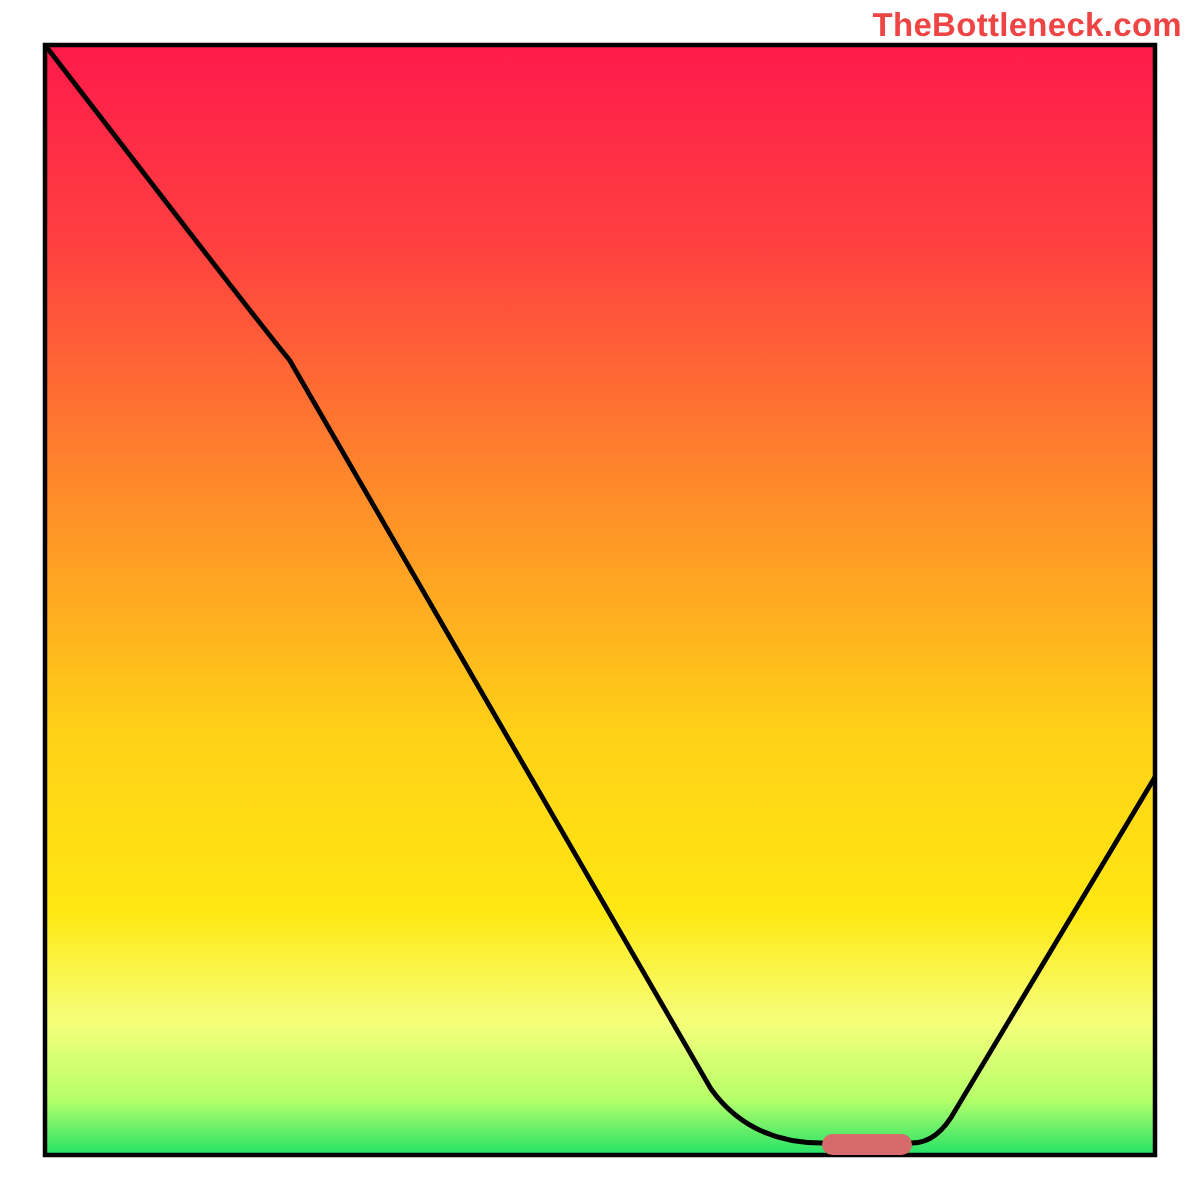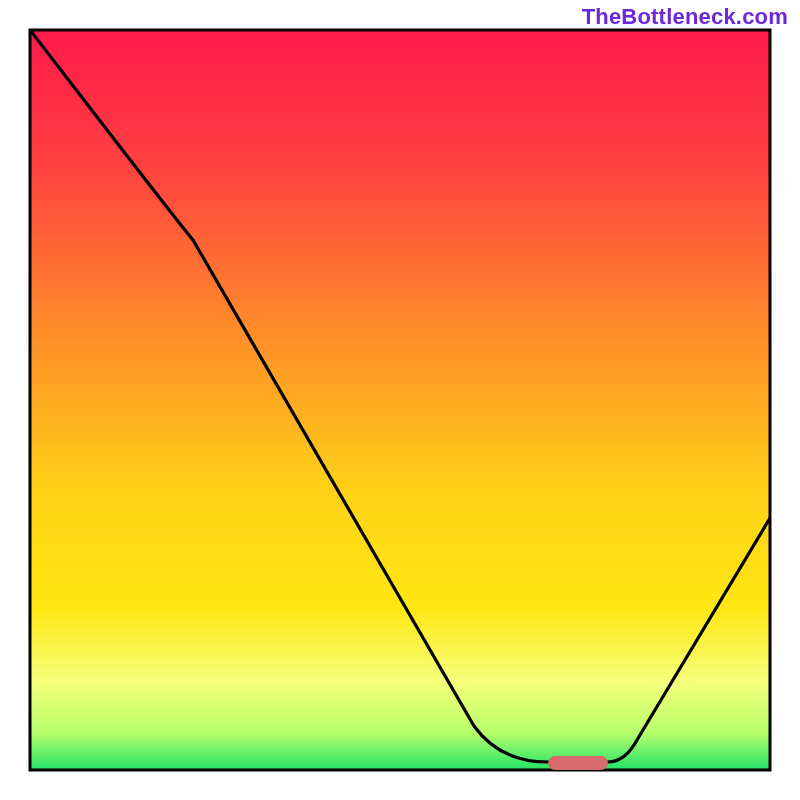--- a/index.html
+++ b/index.html
@@ -17,21 +17,21 @@
   }
   svg {
     display: block;
   }
   .watermark {
     position: absolute;
     top: 4px;
     right: 12px;
     font-size: 22px;
     font-weight: 600;
-    color: #6d28d9;
+    color: #ef4444;
     letter-spacing: 0.2px;
   }
 </style>
 </head>
 <body>
 
 <div class="canvas-wrap">
 
   <svg width="800" height="800" viewBox="0 0 800 800">
     <defs>

